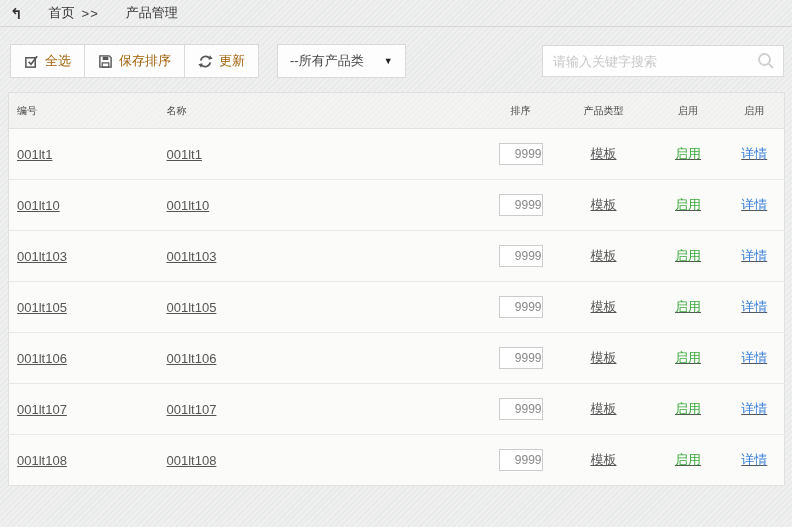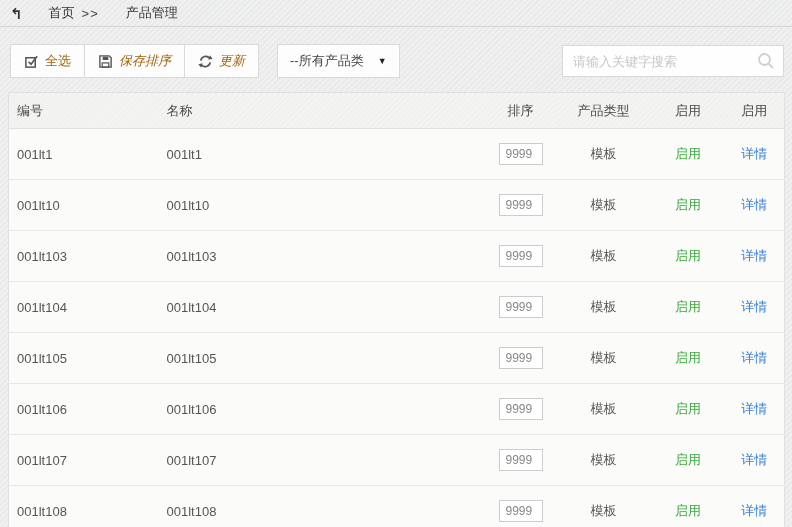--- a/index.html
+++ b/index.html
@@ -22,59 +22,59 @@
   .breadcrumb .sep { margin:0 7px; color:#444; letter-spacing:1px; }
 
   
   .toolbar { display:flex; align-items:center; margin:17px 8px 0 10px; }
   .btn-group { display:flex; }
   .btn {
     height:34px; display:flex; align-items:center; gap:6px;
     background:#fdfdfd; border:1px solid #d9d9d9;
     padding:0 13px; color:#a16207; cursor:pointer; font-size:13px;
   }
-  .btn + .btn { margin-left:-1px;font-style:italic; }
+  .btn + .btn { margin-left:-1px; }
   .btn svg { display:block; }
   .dropdown {
-    height:34px; display:flex; align-items:center; gap:14px;
+    height:34px; display:flex; align-items:center; gap:20px;
     background:#fdfdfd; border:1px solid #d9d9d9;
     padding:0 12px; margin-left:18px; color:#444; cursor:pointer; font-size:13px;
   }
   .dropdown .caret { font-size:9px; color:#222; }
   .searchbox {
-    margin-left:auto; position:relative; width:222px; height:32px;
+    margin-left:auto; position:relative; width:242px; height:32px;
   }
   .searchbox input {
     width:100%; height:100%; border:1px solid #d9d9d9; background:#fefefe;
     padding:0 34px 0 10px; font-size:13px; color:#555; outline:none;
     font-family:"Liberation Sans","DejaVu Sans",sans-serif;
   }
   .searchbox input::placeholder { color:#c8c8c8; }
   .searchbox .search-icon { position:absolute; right:8px; top:6px; }
 
   
   .product-table {
     margin:14px 8px 0 8px; width:776px;
     border-collapse:collapse; table-layout:fixed;
     background:#fbfbfa; border:1px solid #e0e0e0;
   }
   .product-table th {
     height:36px; font-weight:normal; color:#4a4a4a; text-align:left;
     background-color:#f1f1ef;
     background-image:repeating-linear-gradient(135deg,#f0f0ee 0 2px,#f4f4f2 2px 4px);
-    border-bottom:1px solid #e0e0e0; font-size:13px;
-  }
-  .product-table td { height:51px; border-bottom:1px solid #e8e8e8; font-size:13px; color:#555; }
+    border-bottom:1px solid #e0e0e0; font-size:10px;
+  }
+  .product-table td { height:51px; border-bottom:1px solid #e8e8e8; font-size:13px; color:#555;text-decoration:underline; }
   .product-table tr:last-child td { border-bottom:1px solid #e0e0e0; }
   .c-id, .c-name, th.h-id, th.h-name { padding-left:8px; text-align:left; }
   .c-sort, th.h-sort, .c-type, th.h-type, .c-enable, th.h-enable, .c-detail, th.h-detail { text-align:center; }
   .sort-input {
     width:44px; height:22px; border:1px solid #ccc; background:#fff;
     padding:0 0 0 6px; font-size:12px; color:#888; outline:none;
-    font-family:"Liberation Sans","DejaVu Sans",sans-serif; text-align:left;
+    font-family:"Liberation Sans","DejaVu Sans",sans-serif; text-align:right;
   }
   a.link-enable { color:#3caa3c; text-decoration:none; cursor:pointer; }
   a.link-detail { color:#3c82dc; text-decoration:none; cursor:pointer; }
 </style>
 </head>
 <body>
 
 <div class="breadcrumb">
   <span class="ret-icon">↰</span>
   <span class="crumb">首页</span>
@@ -174,28 +174,20 @@
 
   <tr>
     <td class="c-id">001lt103</td>
     <td class="c-name">001lt103</td>
     <td class="c-sort"><input class="sort-input" type="text" value="9999" style=""></td>
     <td class="c-type">模板</td>
     <td class="c-enable"><a class="link-enable">启用</a></td>
     <td class="c-detail"><a class="link-detail">详情</a></td>
   </tr>
 
-  <tr>
-    <td class="c-id">001lt104</td>
-    <td class="c-name">001lt104</td>
-    <td class="c-sort"><input class="sort-input" type="text" value="9999" style=""></td>
-    <td class="c-type">模板</td>
-    <td class="c-enable"><a class="link-enable">启用</a></td>
-    <td class="c-detail"><a class="link-detail">详情</a></td>
-  </tr>
 
   <tr>
     <td class="c-id">001lt105</td>
     <td class="c-name">001lt105</td>
     <td class="c-sort"><input class="sort-input" type="text" value="9999" style=""></td>
     <td class="c-type">模板</td>
     <td class="c-enable"><a class="link-enable">启用</a></td>
     <td class="c-detail"><a class="link-detail">详情</a></td>
   </tr>
 

